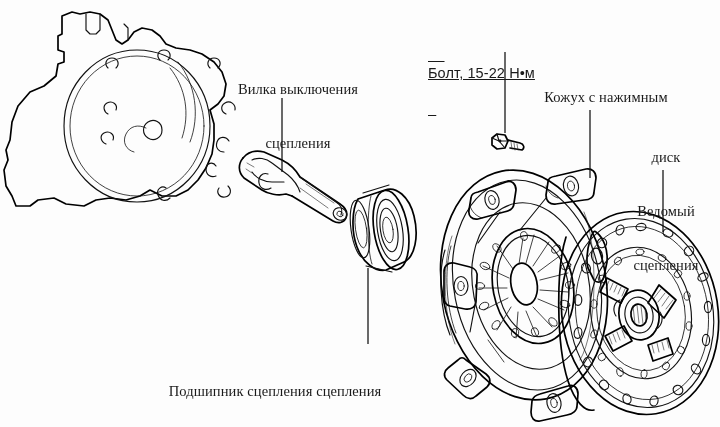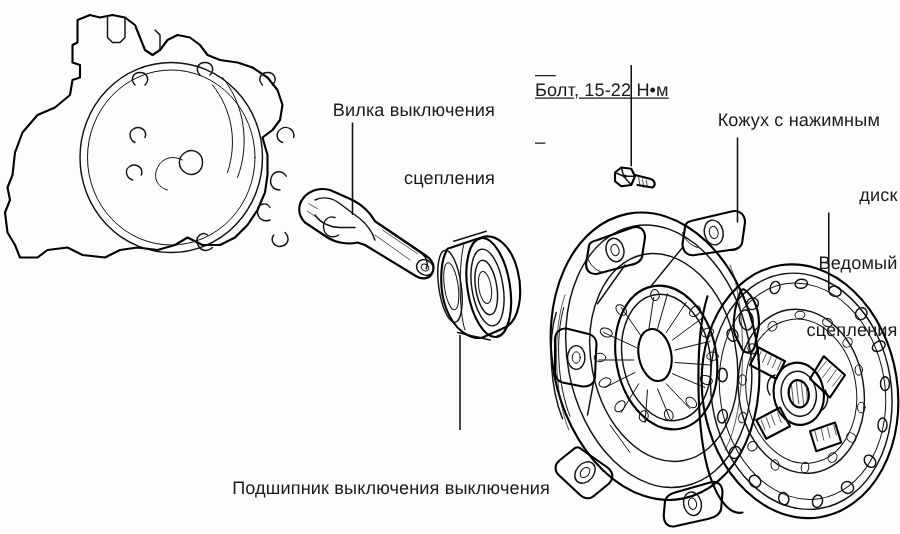--- a/index.html
+++ b/index.html
@@ -25,21 +25,21 @@
     height: 427px;
   }
   .lbl {
     position: absolute;
     color: #1a1a1a;
     font-size: 14.5px;
     line-height: 18px;
     white-space: pre;
     letter-spacing: 0.1px;
   }
-  .lbl-center { text-align: right; }
+  .lbl-center { text-align: center; font-family: Liberation Serif, serif; }
   .lbl-left { text-align: left; }
 
   #label-fork      { left: 200px; top: 44px;  width: 196px; }
   #label-bolt      { left: 428px; top: 28px;  width: 170px; text-decoration: underline; }
   #label-cover     { left: 508px; top: 52px;  width: 196px; }
   #label-disc      { left: 614px; top: 112px; width: 104px; }
   #label-bearing   { left: 110px; top: 346px; width: 330px; }
 
   
   .ln { fill: none; stroke: #111111; stroke-width: 1.15; stroke-linecap: round; stroke-linejoin: round; }
@@ -364,16 +364,16 @@
     <div>Кожух с нажимным</div>
   </div>
 
   <div class="lbl lbl-center" id="label-disc">
     <div>диск</div>
     <div>Ведомый</div>
     <div>сцепления</div>
   </div>
 
   <div class="lbl lbl-center" id="label-bearing">
-    <div>Подшипник выключения выключения</div>
+    <div>Подшипник сцепления сцепления</div>
   </div>
 
 </div>
 
 </body></html>

